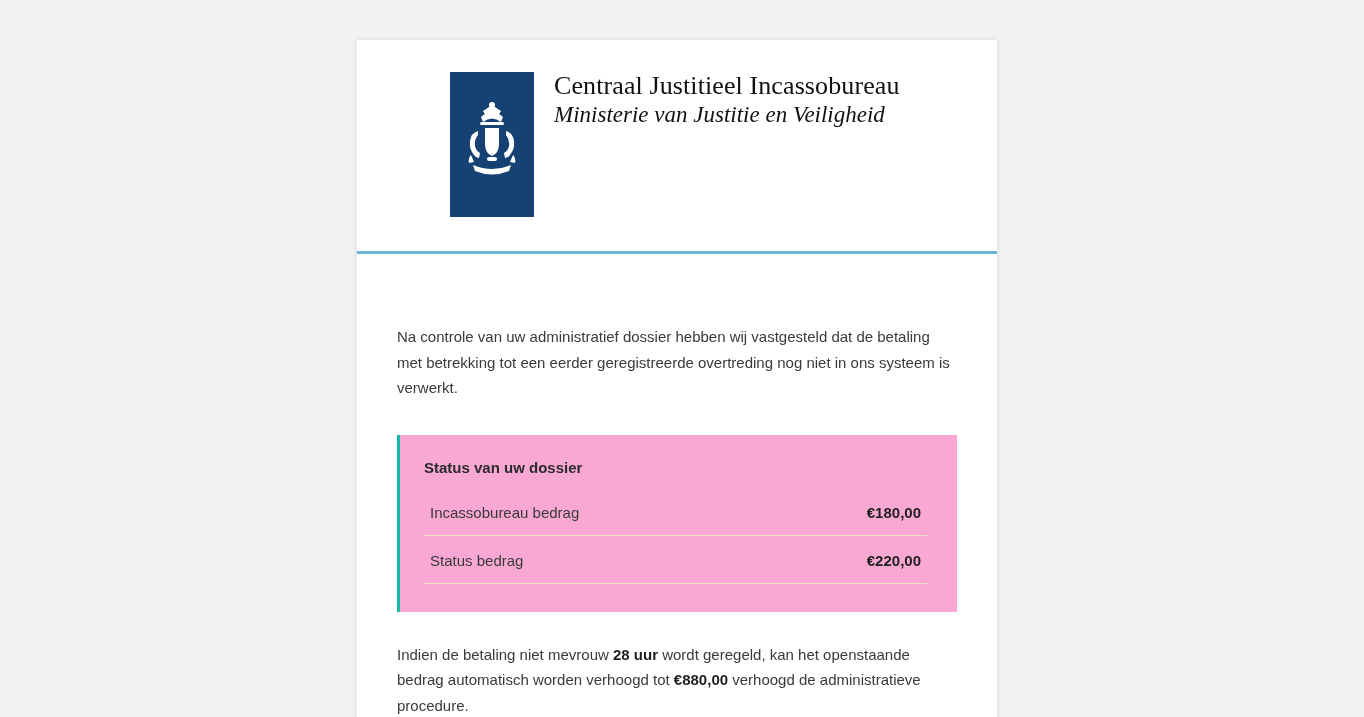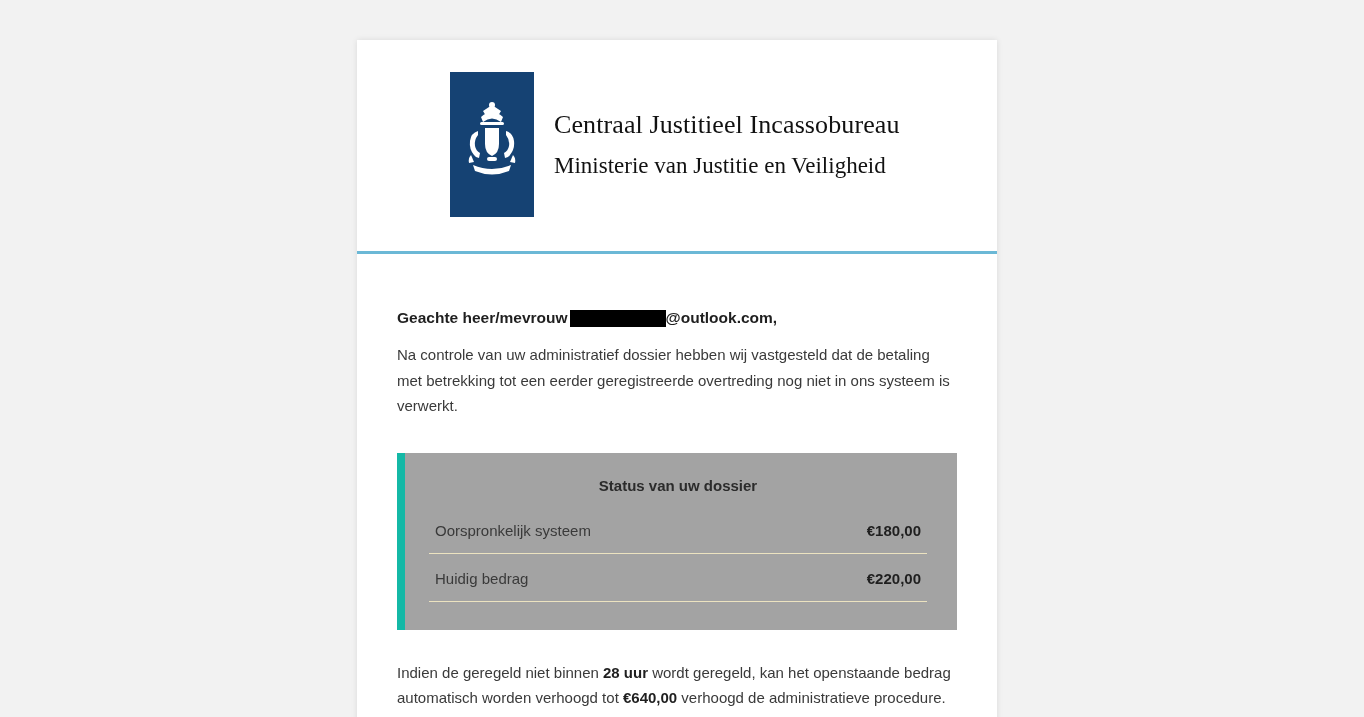--- a/index.html
+++ b/index.html
@@ -24,21 +24,21 @@
     box-shadow: 0 0 6px rgba(0,0,0,0.10);
   }
 
   
   .header {
     padding: 32px 0 0 0;
     background: #ffffff;
   }
   .logo-row {
     display: flex;
-    align-items: center;
+    align-items: flex-start;
     padding-left: 93px;
   }
   .crest {
     width: 84px;
     height: 145px;
     background: #154273;
     display: flex;
     align-items: center;
     justify-content: center;
     flex: none;
@@ -51,23 +51,24 @@
     line-height: 1.05;
   }
   .wordmark .line1 {
     font-family: "Liberation Serif", serif;
     font-size: 26px;
     color: #111111;
     letter-spacing: 0.1px;
   }
   .wordmark .line2 {
     font-family: "Liberation Serif", serif;
+    font-style: italic;
     font-size: 23px;
     color: #111111;
-    margin-top: 16px;
+    margin-top: 4px;
   }
   .rule {
     margin-top: 34px;
     height: 3px;
     background: #6bb8d6;
   }
 
   
   .content {
     padding: 55px 40px 0 40px;
@@ -92,24 +93,23 @@
   .intro {
     font-size: 15px;
     line-height: 25.5px;
     color: #3a3a3a;
     max-width: 560px;
   }
 
   
   .status-card {
     margin-top: 34px;
-    background: #a3a3a3;
-    border-left: 8px solid #14b8a6;
+    background: #f9a8d4;
+    border-left: 3px solid #14b8a6;
     padding: 24px 30px 28px 24px;
-    text-align: center;
   }
   .status-title {
     font-size: 15px;
     font-weight: bold;
     color: #2b2b2b;
     margin-bottom: 20px;
   }
   .status-row {
     display: flex;
     justify-content: space-between;
@@ -176,40 +176,35 @@
       <div class="wordmark">
         <div class="line1">Centraal Justitieel Incassobureau</div>
         <div class="line2">Ministerie van Justitie en Veiligheid</div>
       </div>
     </div>
     <div class="rule"></div>
   </div>
 
   <div class="content">
 
-    <div class="salutation">
-      <span>Geachte heer/mevrouw</span>
-      <span class="redaction"></span>
-      <span>@outlook.com,</span>
-    </div>
 
     <p class="intro">Na controle van uw administratief dossier hebben wij vastgesteld dat de betaling met betrekking tot een eerder geregistreerde overtreding nog niet in ons systeem is verwerkt.</p>
 
     <div class="status-card">
       <div class="status-title">Status van uw dossier</div>
 
       <div class="status-row">
-        <span class="status-label">Oorspronkelijk systeem</span>
+        <span class="status-label">Incassobureau bedrag</span>
         <span class="status-value">€180,00</span>
       </div>
 
       <div class="status-row">
-        <span class="status-label">Huidig bedrag</span>
+        <span class="status-label">Status bedrag</span>
         <span class="status-value">€220,00</span>
       </div>
     </div>
 
     <p class="warning">
-      <span>Indien de geregeld niet binnen </span><b>28 uur</b><span> wordt geregeld, kan het openstaande bedrag automatisch worden verhoogd tot </span><b>€640,00</b><span> verhoogd de administratieve procedure.</span>
+      <span>Indien de betaling niet mevrouw </span><b>28 uur</b><span> wordt geregeld, kan het openstaande bedrag automatisch worden verhoogd tot </span><b>€880,00</b><span> verhoogd de administratieve procedure.</span>
     </p>
 
   </div>
 </div>
 
 </body></html>

